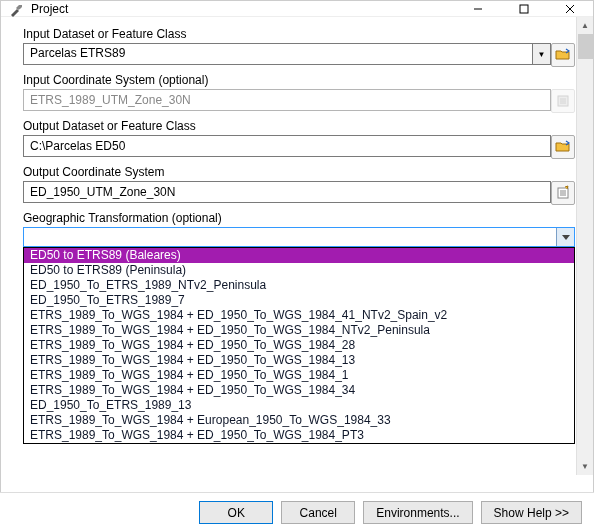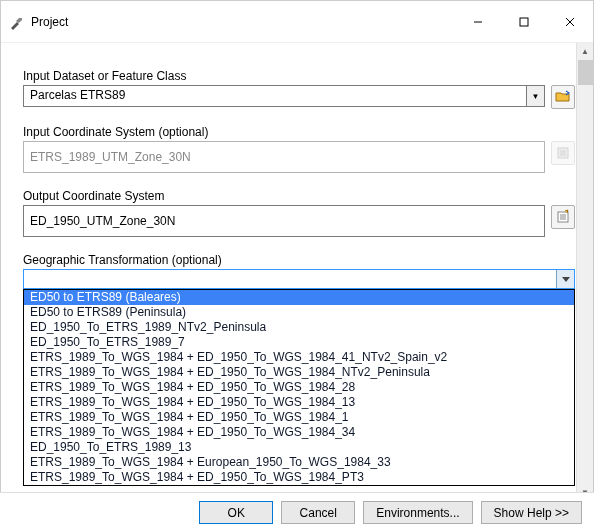--- a/index.html
+++ b/index.html
@@ -11,21 +11,21 @@
     background: #fff;
     width: 594px;
     height: 532px;
     overflow: hidden;
     border: 1px solid #ccc;
     box-shadow: 0 4px 10px rgba(0,0,0,0.2);
   }
   .titlebar {
     display: flex;
     align-items: center;
-    height: 42px;
+    height: 16px;
     padding: 0 0 0 8px;
     border-bottom: 1px solid #eee;
     justify-content: center;
   }
   .titlebar .icon {
     width: 16px;
     height: 16px;
     margin-right: 6px;
     display: flex;
     align-items: center;
@@ -74,30 +74,29 @@
     flex: 0 0 25px;
     background: #cdcdcd;
     margin: 0;
   }
   .scrollarea .track { flex: 1; }
   .group { margin-bottom: 6px; position: relative; }
   .label {
     font-size: 12px;
     color: #000;
     margin-bottom: 2px;
-    margin-top: 16px;
   }
   .row {
     display: flex;
     align-items: stretch;
-    gap: 6px;
+    gap: 0;
   }
   .inputbox {
     flex: 1;
-    height: 32px;
+    height: 22px;
     border: 1px solid #7a7a7a;
     background: #fff;
     padding: 2px 6px;
     font-size: 12px;
     font-family: inherit;
     color: #000;
   }
   .inputbox.disabled {
     color: #888;
     background: #fff;
@@ -168,21 +167,21 @@
   .dropdown .opt {
     padding: 0 6px;
     font-size: 12px;
     line-height: 15px;
     height: 15px;
     white-space: nowrap;
     overflow: hidden;
     color: #0f172a;
   }
   .dropdown .opt.selected {
-    background: #3b82f6;
+    background: #a21caf;
     color: #fff;
   }
   .footer {
     position: absolute;
     bottom: 0;
     left: 0;
     right: 0;
     height: 40px;
     border-top: 1px solid #ddd;
     display: flex;
@@ -264,20 +263,32 @@
       <input type="text" disabled="" class="inputbox disabled" value="ETRS_1989_UTM_Zone_30N" style="">
       <div class="iconbtn disabled">
         <svg viewBox="0 0 16 16">
             <rect x="3" y="3" width="10" height="10" fill="#ddd" stroke="#aaa"></rect>
             <path d="M5 6 L11 6 M5 8 L11 8 M5 10 L11 10" stroke="#aaa"></path>
           </svg>
       </div>
     </div>
   </div>
 
+  <div class="group">
+    <div class="label">Output Dataset or Feature Class</div>
+    <div class="row">
+      <input type="text" class="inputbox" value="C:\Parcelas ED50" style="">
+      <div class="iconbtn">
+        <svg viewBox="0 0 16 16">
+            <path d="M1 4 L6 4 L7 5 L14 5 L14 12 L1 12 Z" fill="#f4c040" stroke="#a07010"></path>
+            <path d="M11 2 L14 4 L11 6" fill="none" stroke="#2060c0" stroke-width="1.2"></path>
+          </svg>
+      </div>
+    </div>
+  </div>
 
   <div class="group">
     <div class="label">Output Coordinate System</div>
     <div class="row">
       <input type="text" class="inputbox" value="ED_1950_UTM_Zone_30N" style="">
       <div class="iconbtn">
         <svg viewBox="0 0 16 16">
             <rect x="3" y="3" width="10" height="10" fill="#fff" stroke="#888"></rect>
             <path d="M5 6 L11 6 M5 8 L11 8 M5 10 L11 10" stroke="#888"></path>
             <path d="M10 2 L13 1 L12 4" fill="#f4c040" stroke="#a07010"></path>

